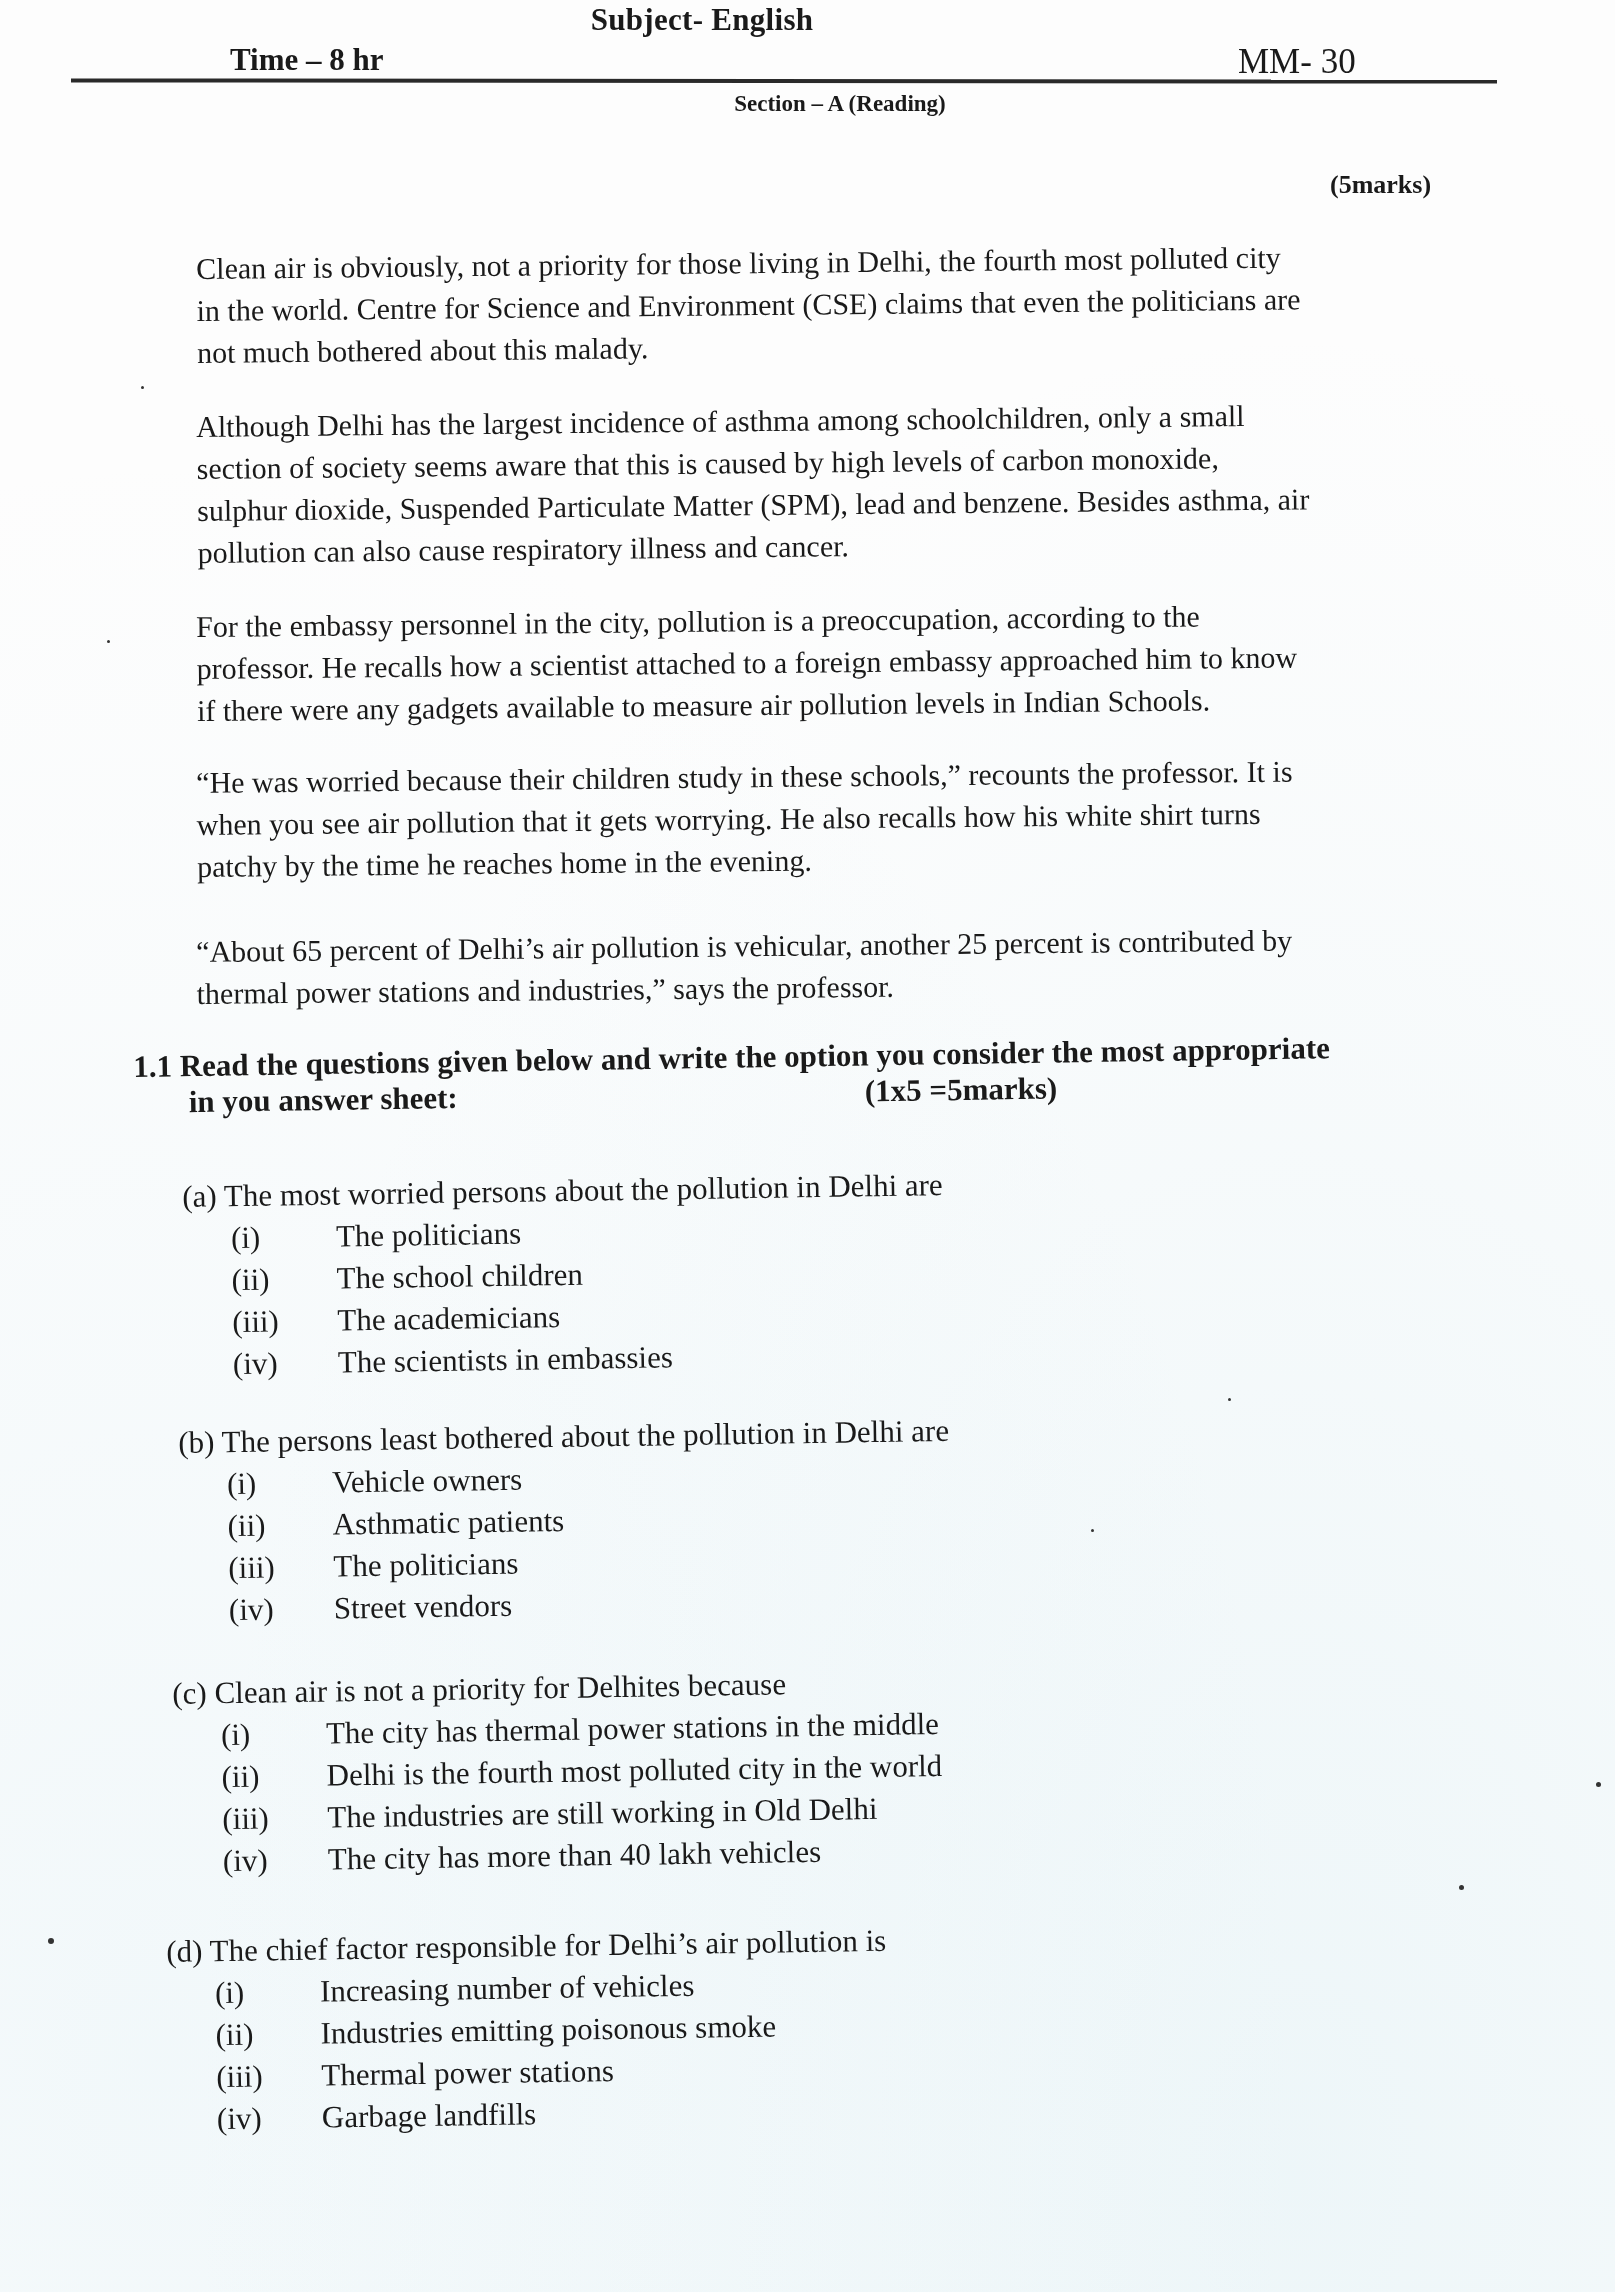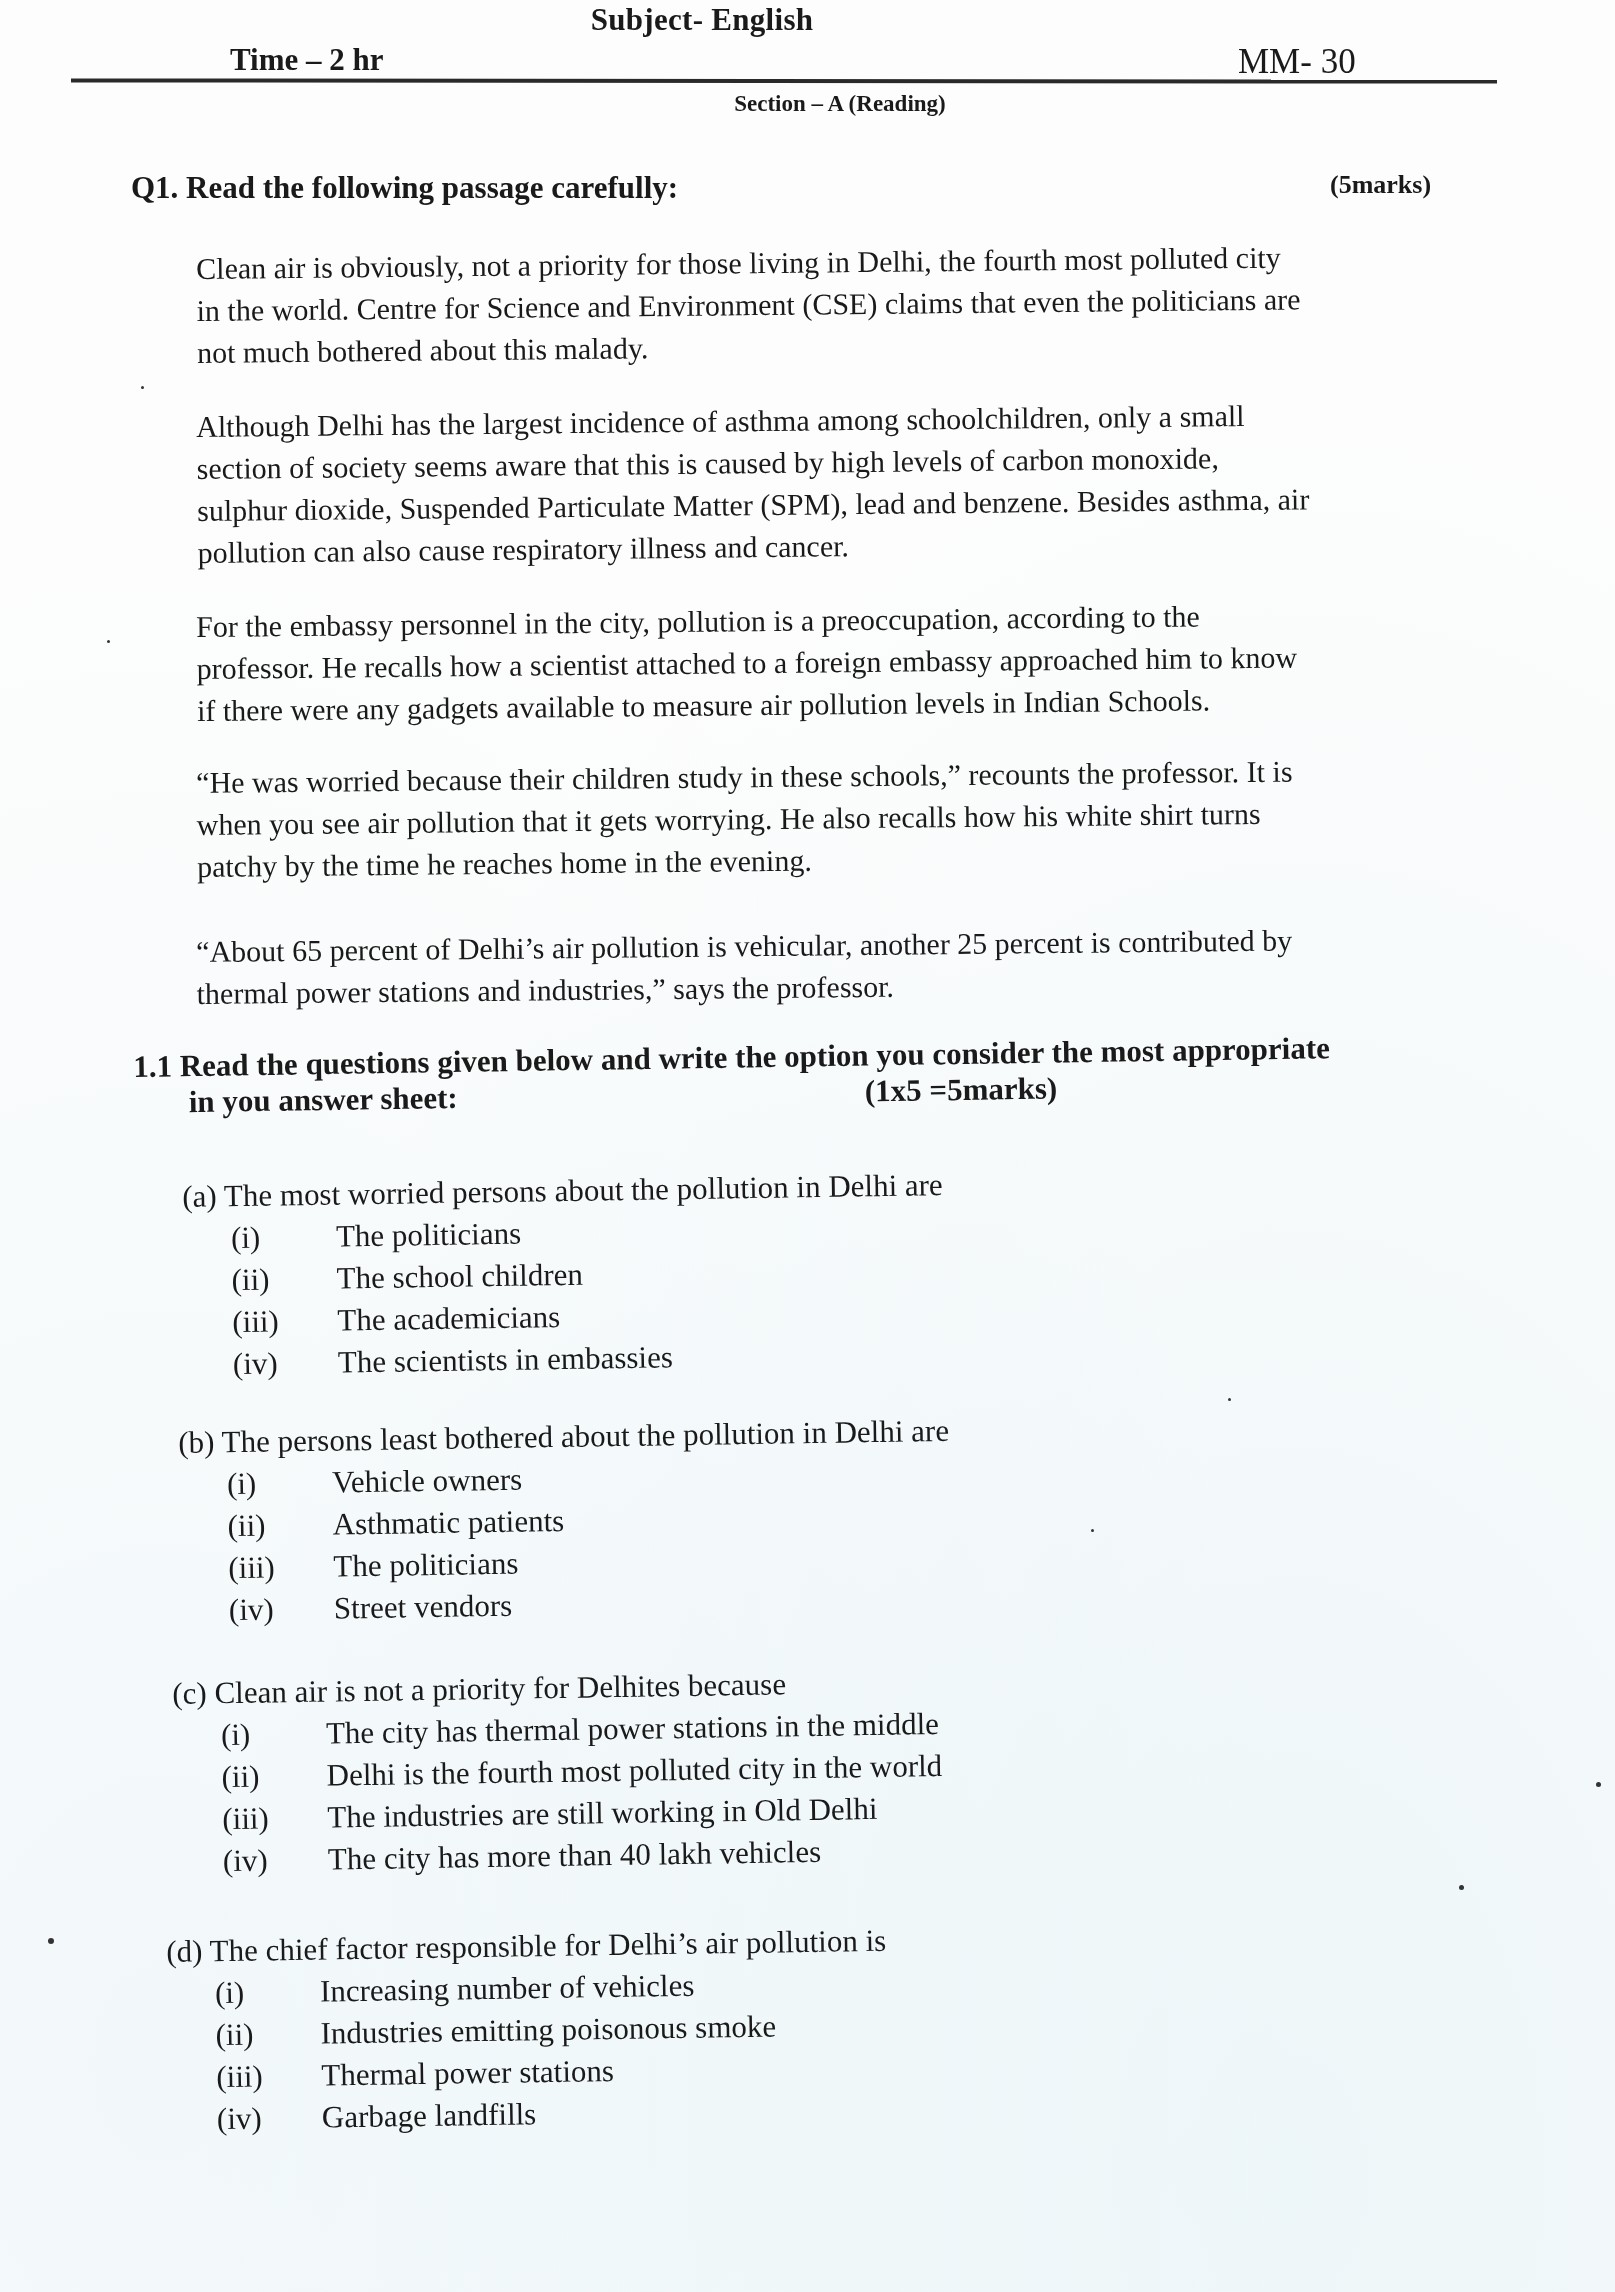--- a/index.html
+++ b/index.html
@@ -115,26 +115,25 @@
       background: #333;
       border-radius: 50%;
     }
   </style>
 </head>
 <body>
 
 <div class="paper">
 
   <div class="abs subject">Subject- English</div>
-  <div class="abs time">Time – 2 hr</div>
+  <div class="abs time">Time – 8 hr</div>
   <div class="abs mm">MM- 30</div>
   <div class="rule"></div>
   <div class="abs section">Section – A (Reading)</div>
 
-  <div class="abs q1">Q1. Read the following passage carefully:</div>
   <div class="abs q1-marks">(5marks)</div>
 
   <div class="para p1">
     <span class="line">Clean air is obviously, not a priority for those living in Delhi, the fourth most polluted city</span>
     <span class="line">in the world. Centre for Science and Environment (CSE) claims that even the politicians are</span>
     <span class="line">not much bothered about this malady.</span>
   </div>
   <div class="para p2">
     <span class="line">Although Delhi has the largest incidence of asthma among schoolchildren, only a small</span>
     <span class="line">section of society seems aware that this is caused by high levels of carbon monoxide,</span>

